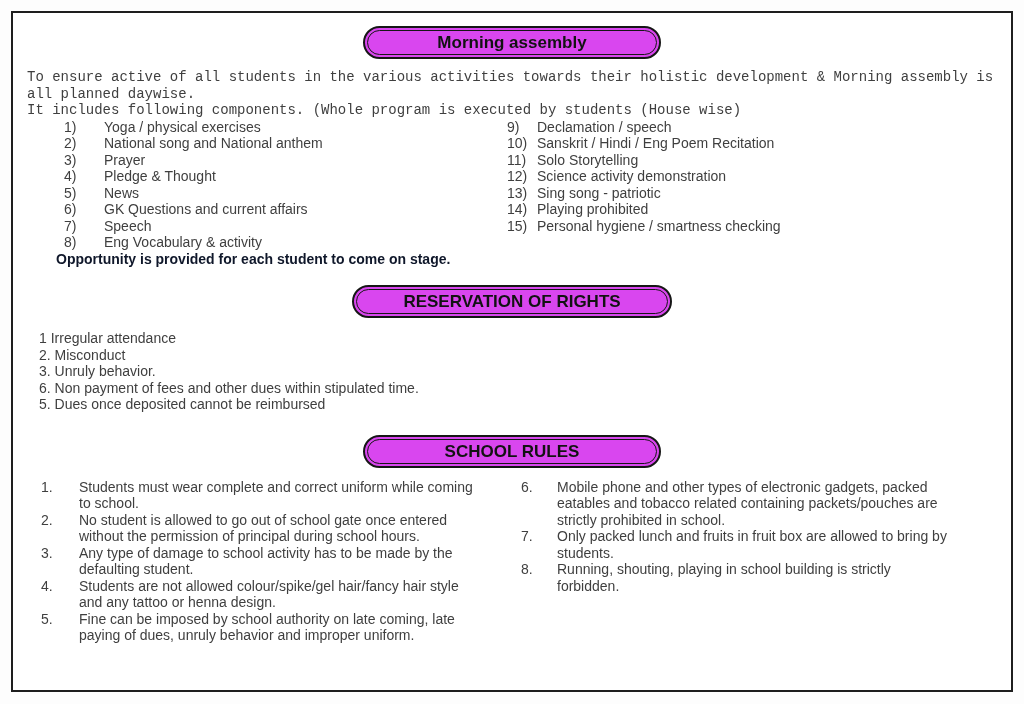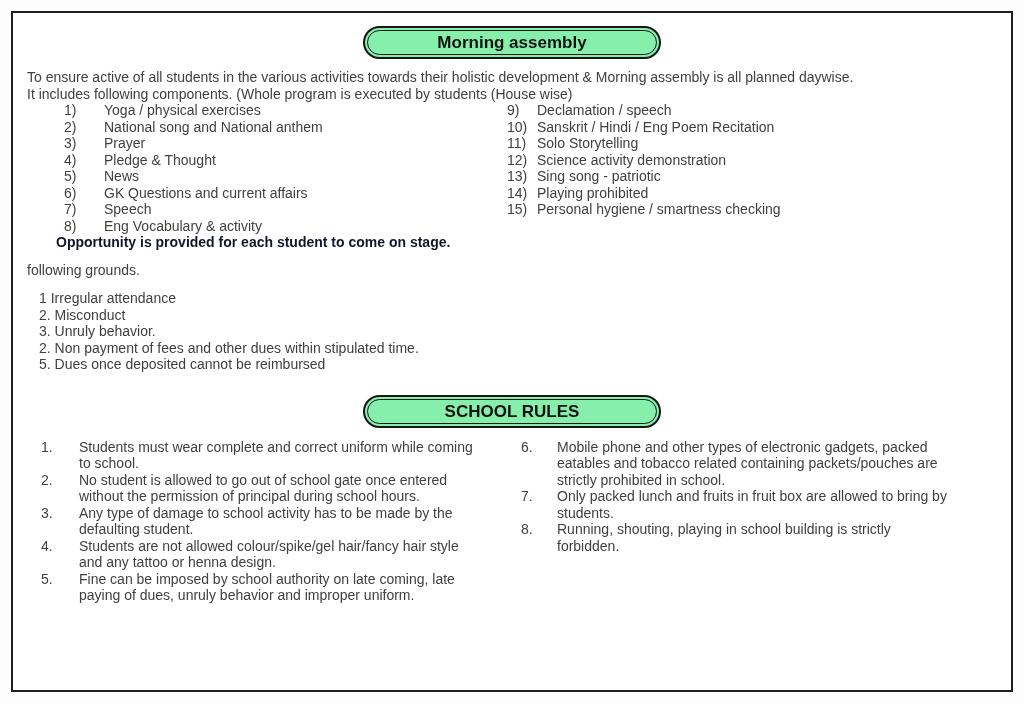--- a/index.html
+++ b/index.html
@@ -31,37 +31,37 @@
     font-size: 14px;
     line-height: 16.5px;
   }
   
   .pill-row { text-align: center; }
   .pill {
     display: inline-block;
     border: 2.5px solid #161616;
     border-radius: 40px;
     padding: 2px;
-    background: #86efac;
+    background: #d946ef;
   }
   .pill-inner {
     border: 1.5px solid #161616;
     border-radius: 40px;
     padding: 2px 46px;
     min-width: 196px;
     font-size: 17px;
     line-height: 19px;
     font-weight: bold;
     color: #121212;
     text-align: center;
     box-sizing: content-box;
   }
   .para { margin: 0; }
   .para .line { display: block; }
-  .mt10 { margin-top: 10px; }
+  .mt10 { margin-top: 10px; font-family: Liberation Mono, monospace; }
   .mt11 { margin-top: 11px; }
   .mt18 { margin-top: 18px; }
   .mt22 { margin-top: 22px; }
 
   
   .asm-cols { display: flex; }
   .asm-col-left {
     width: 480px;
     box-sizing: border-box;
     padding-left: 37px;
@@ -178,30 +178,34 @@
             </div>
           <div class="asm-item">
               <span class="num">15)</span>
               <span class="txt">Personal hygiene / smartness checking</span>
             </div>
         </div>
       </div>
 
       <p class="asm-footer">Opportunity is provided for each student to come on stage.</p>
 
+      <div class="pill-row mt18">
+        <div class="pill">
+          <div class="pill-inner">RESERVATION OF RIGHTS</div>
+        </div>
+      </div>
 
       <p class="para mt11">
-        <span class="line">following grounds.</span>
       </p>
 
       <div class="grounds">
         <span class="ground-line">1 Irregular attendance</span>
         <span class="ground-line">2. Misconduct</span>
         <span class="ground-line">3. Unruly behavior.</span>
-        <span class="ground-line">2. Non payment of fees and other dues within stipulated time.</span>
+        <span class="ground-line">6. Non payment of fees and other dues within stipulated time.</span>
         <span class="ground-line">5. Dues once deposited cannot be reimbursed</span>
       </div>
 
       <div class="pill-row mt22">
         <div class="pill">
           <div class="pill-inner">SCHOOL RULES</div>
         </div>
       </div>
 
       <div class="rules-cols mt11">

